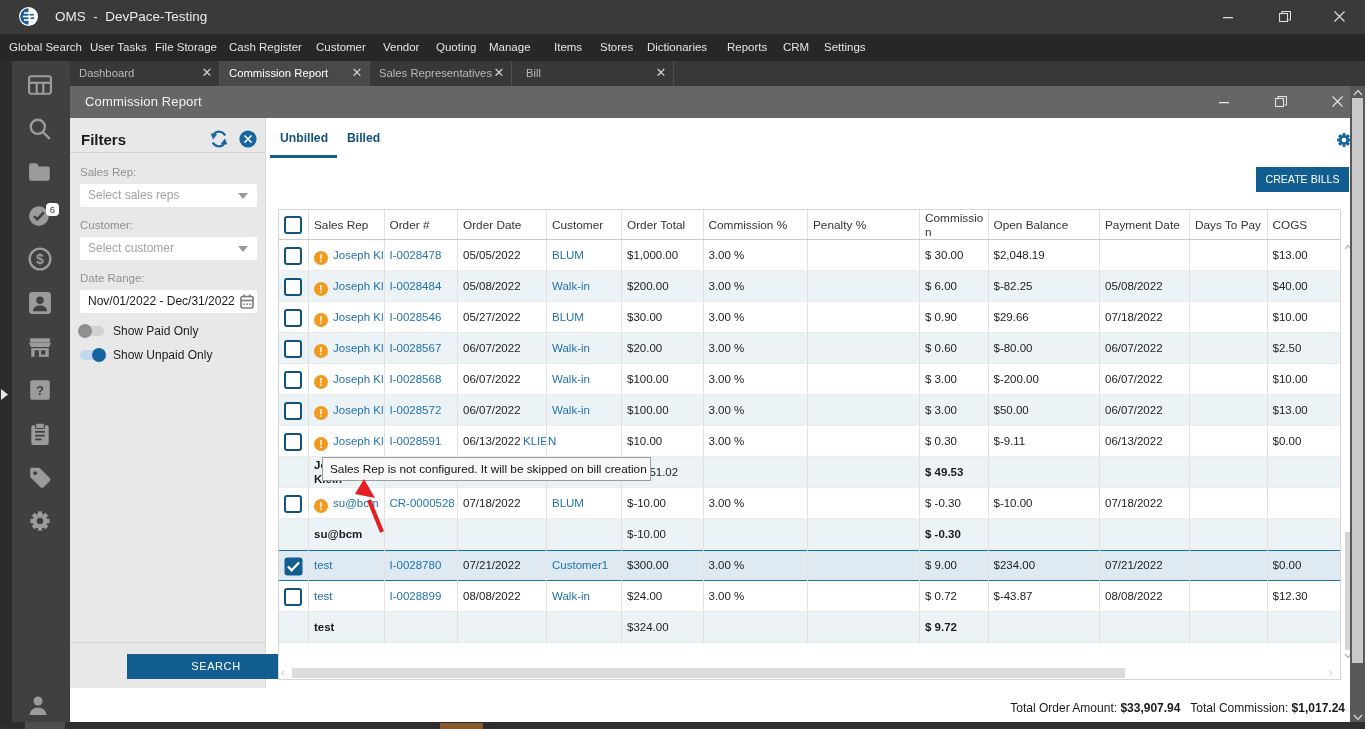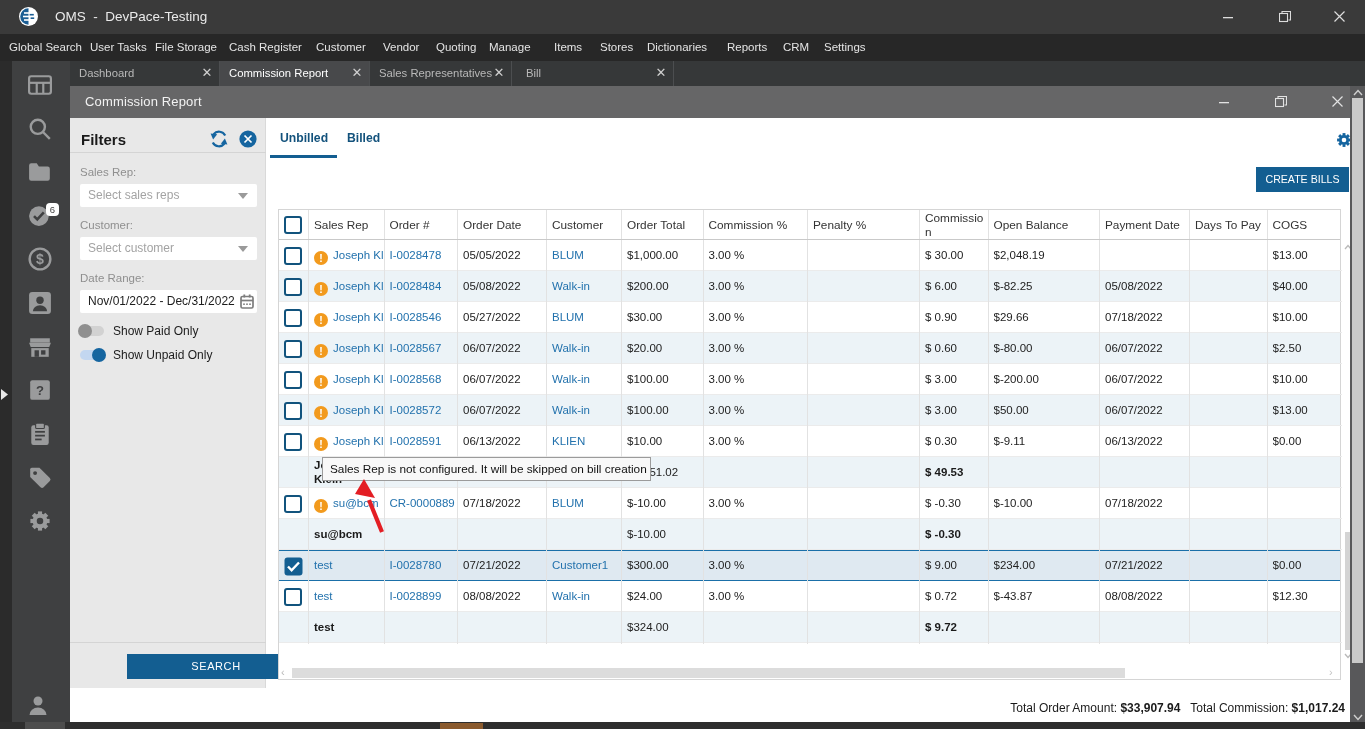--- a/index.html
+++ b/index.html
@@ -361,37 +361,37 @@
 <div class="cell abs" style="left:925px;top:395px;width:61.5px;height:31px;line-height:31px;z-index:4;">$ 3.00</div>
 <div class="cell abs" style="left:993.5px;top:395px;width:104.5px;height:31px;line-height:31px;z-index:4;">$50.00</div>
 <div class="cell abs" style="left:1105px;top:395px;width:83px;height:31px;line-height:31px;z-index:4;">06/07/2022</div>
 <div class="cell abs" style="left:1272.5px;top:395px;width:67.5px;height:31px;line-height:31px;z-index:4;">$13.00</div>
 <div class="abs" style="left:279px;top:426px;width:1061px;height:31px;background:#ffffff;z-index:1;"></div>
 <div class="rowline abs" style="left:279px;top:456px;z-index:2;"></div>
 <div class="cb abs" style="left:284px;top:433px;z-index:4;"></div>
 <div class="cell abs" style="left:314px;top:426px;width:68.5px;height:31px;line-height:31px;z-index:4;"><span class="warn">!</span><span class="link">Joseph Klein</span></div>
 <div class="cell link abs" style="left:389.5px;top:426px;width:66.5px;height:31px;line-height:31px;z-index:4;">I-0028591</div>
 <div class="cell abs" style="left:463px;top:426px;width:82px;height:31px;line-height:31px;z-index:4;">06/13/2022</div>
-<div class="cell link abs" style="left:552px;top:426px;width:68px;height:31px;line-height:31px;z-index:4;">KLIEN</div>
+<div class="cell link abs" style="left:523px;top:426px;width:68px;height:31px;line-height:31px;z-index:4;">KLIEN</div>
 <div class="cell abs" style="left:627px;top:426px;width:74.5px;height:31px;line-height:31px;z-index:4;">$10.00</div>
 <div class="cell abs" style="left:708.5px;top:426px;width:97.5px;height:31px;line-height:31px;z-index:4;">3.00 %</div>
 <div class="cell abs" style="left:925px;top:426px;width:61.5px;height:31px;line-height:31px;z-index:4;">$ 0.30</div>
 <div class="cell abs" style="left:993.5px;top:426px;width:104.5px;height:31px;line-height:31px;z-index:4;">$-9.11</div>
 <div class="cell abs" style="left:1105px;top:426px;width:83px;height:31px;line-height:31px;z-index:4;">06/13/2022</div>
 <div class="cell abs" style="left:1272.5px;top:426px;width:67.5px;height:31px;line-height:31px;z-index:4;">$0.00</div>
 <div class="abs" style="left:279px;top:457px;width:1061px;height:31px;background:#ecf3f7;z-index:1;"></div>
 <div class="rowline abs" style="left:279px;top:487px;z-index:2;"></div>
 <div class="cell bold abs" style="left:314px;top:458px;width:68.5px;height:31px;line-height:14px;white-space:normal;z-index:4;">Joseph Klein</div>
 <div class="cell abs" style="left:627px;top:457px;width:74.5px;height:31px;line-height:31px;z-index:4;">$1,151.02</div>
 <div class="cell bold abs" style="left:925px;top:457px;width:61.5px;height:31px;line-height:31px;z-index:4;">$ 49.53</div>
 <div class="abs" style="left:279px;top:488px;width:1061px;height:31px;background:#ffffff;z-index:1;"></div>
 <div class="rowline abs" style="left:279px;top:518px;z-index:2;"></div>
 <div class="cb abs" style="left:284px;top:495px;z-index:4;"></div>
 <div class="cell abs" style="left:314px;top:488px;width:68.5px;height:31px;line-height:31px;z-index:4;"><span class="warn">!</span><span class="link">su@bcm</span></div>
-<div class="cell link abs" style="left:389.5px;top:488px;width:66.5px;height:31px;line-height:31px;z-index:4;">CR-0000889</div>
+<div class="cell link abs" style="left:389.5px;top:488px;width:66.5px;height:31px;line-height:31px;z-index:4;">CR-0000528</div>
 <div class="cell abs" style="left:463px;top:488px;width:82px;height:31px;line-height:31px;z-index:4;">07/18/2022</div>
 <div class="cell link abs" style="left:552px;top:488px;width:68px;height:31px;line-height:31px;z-index:4;">BLUM</div>
 <div class="cell abs" style="left:627px;top:488px;width:74.5px;height:31px;line-height:31px;z-index:4;">$-10.00</div>
 <div class="cell abs" style="left:708.5px;top:488px;width:97.5px;height:31px;line-height:31px;z-index:4;">3.00 %</div>
 <div class="cell abs" style="left:925px;top:488px;width:61.5px;height:31px;line-height:31px;z-index:4;">$ -0.30</div>
 <div class="cell abs" style="left:993.5px;top:488px;width:104.5px;height:31px;line-height:31px;z-index:4;">$-10.00</div>
 <div class="cell abs" style="left:1105px;top:488px;width:83px;height:31px;line-height:31px;z-index:4;">07/18/2022</div>
 <div class="abs" style="left:279px;top:519px;width:1061px;height:31px;background:#ecf3f7;z-index:1;"></div>
 <div class="rowline abs" style="left:279px;top:549px;z-index:2;"></div>
 <div class="cell bold abs" style="left:314px;top:519px;width:68.5px;height:31px;line-height:31px;z-index:4;">su@bcm</div>

